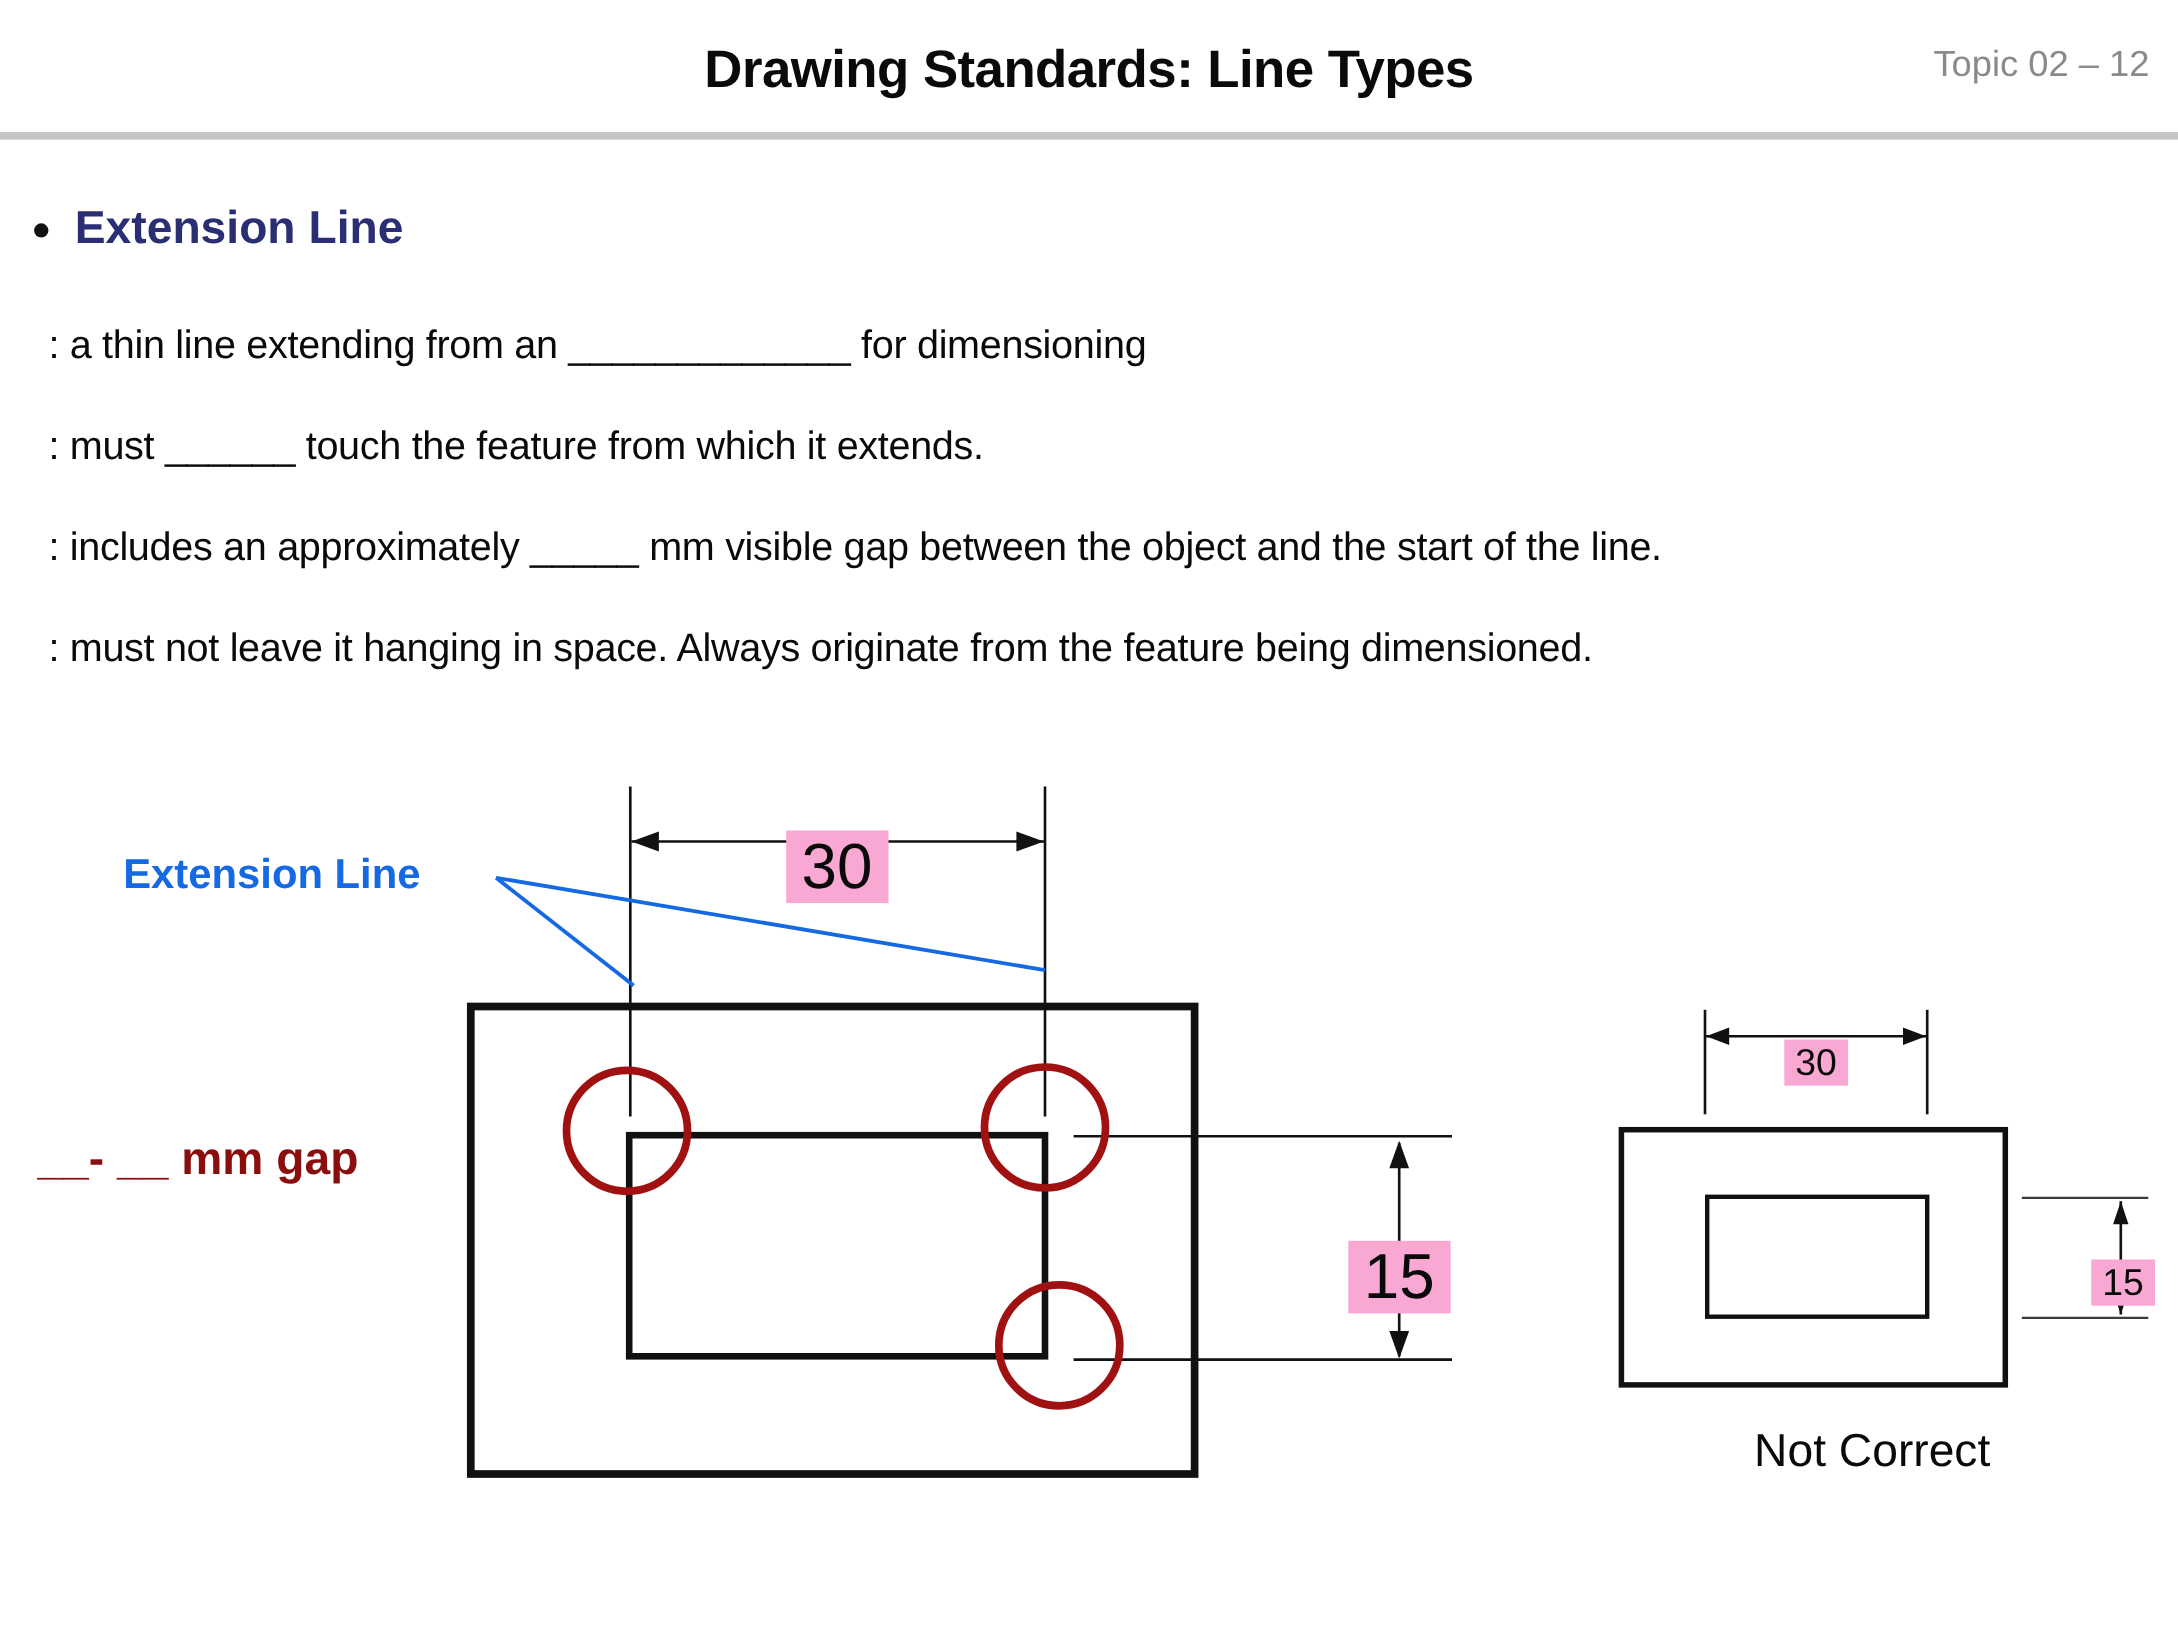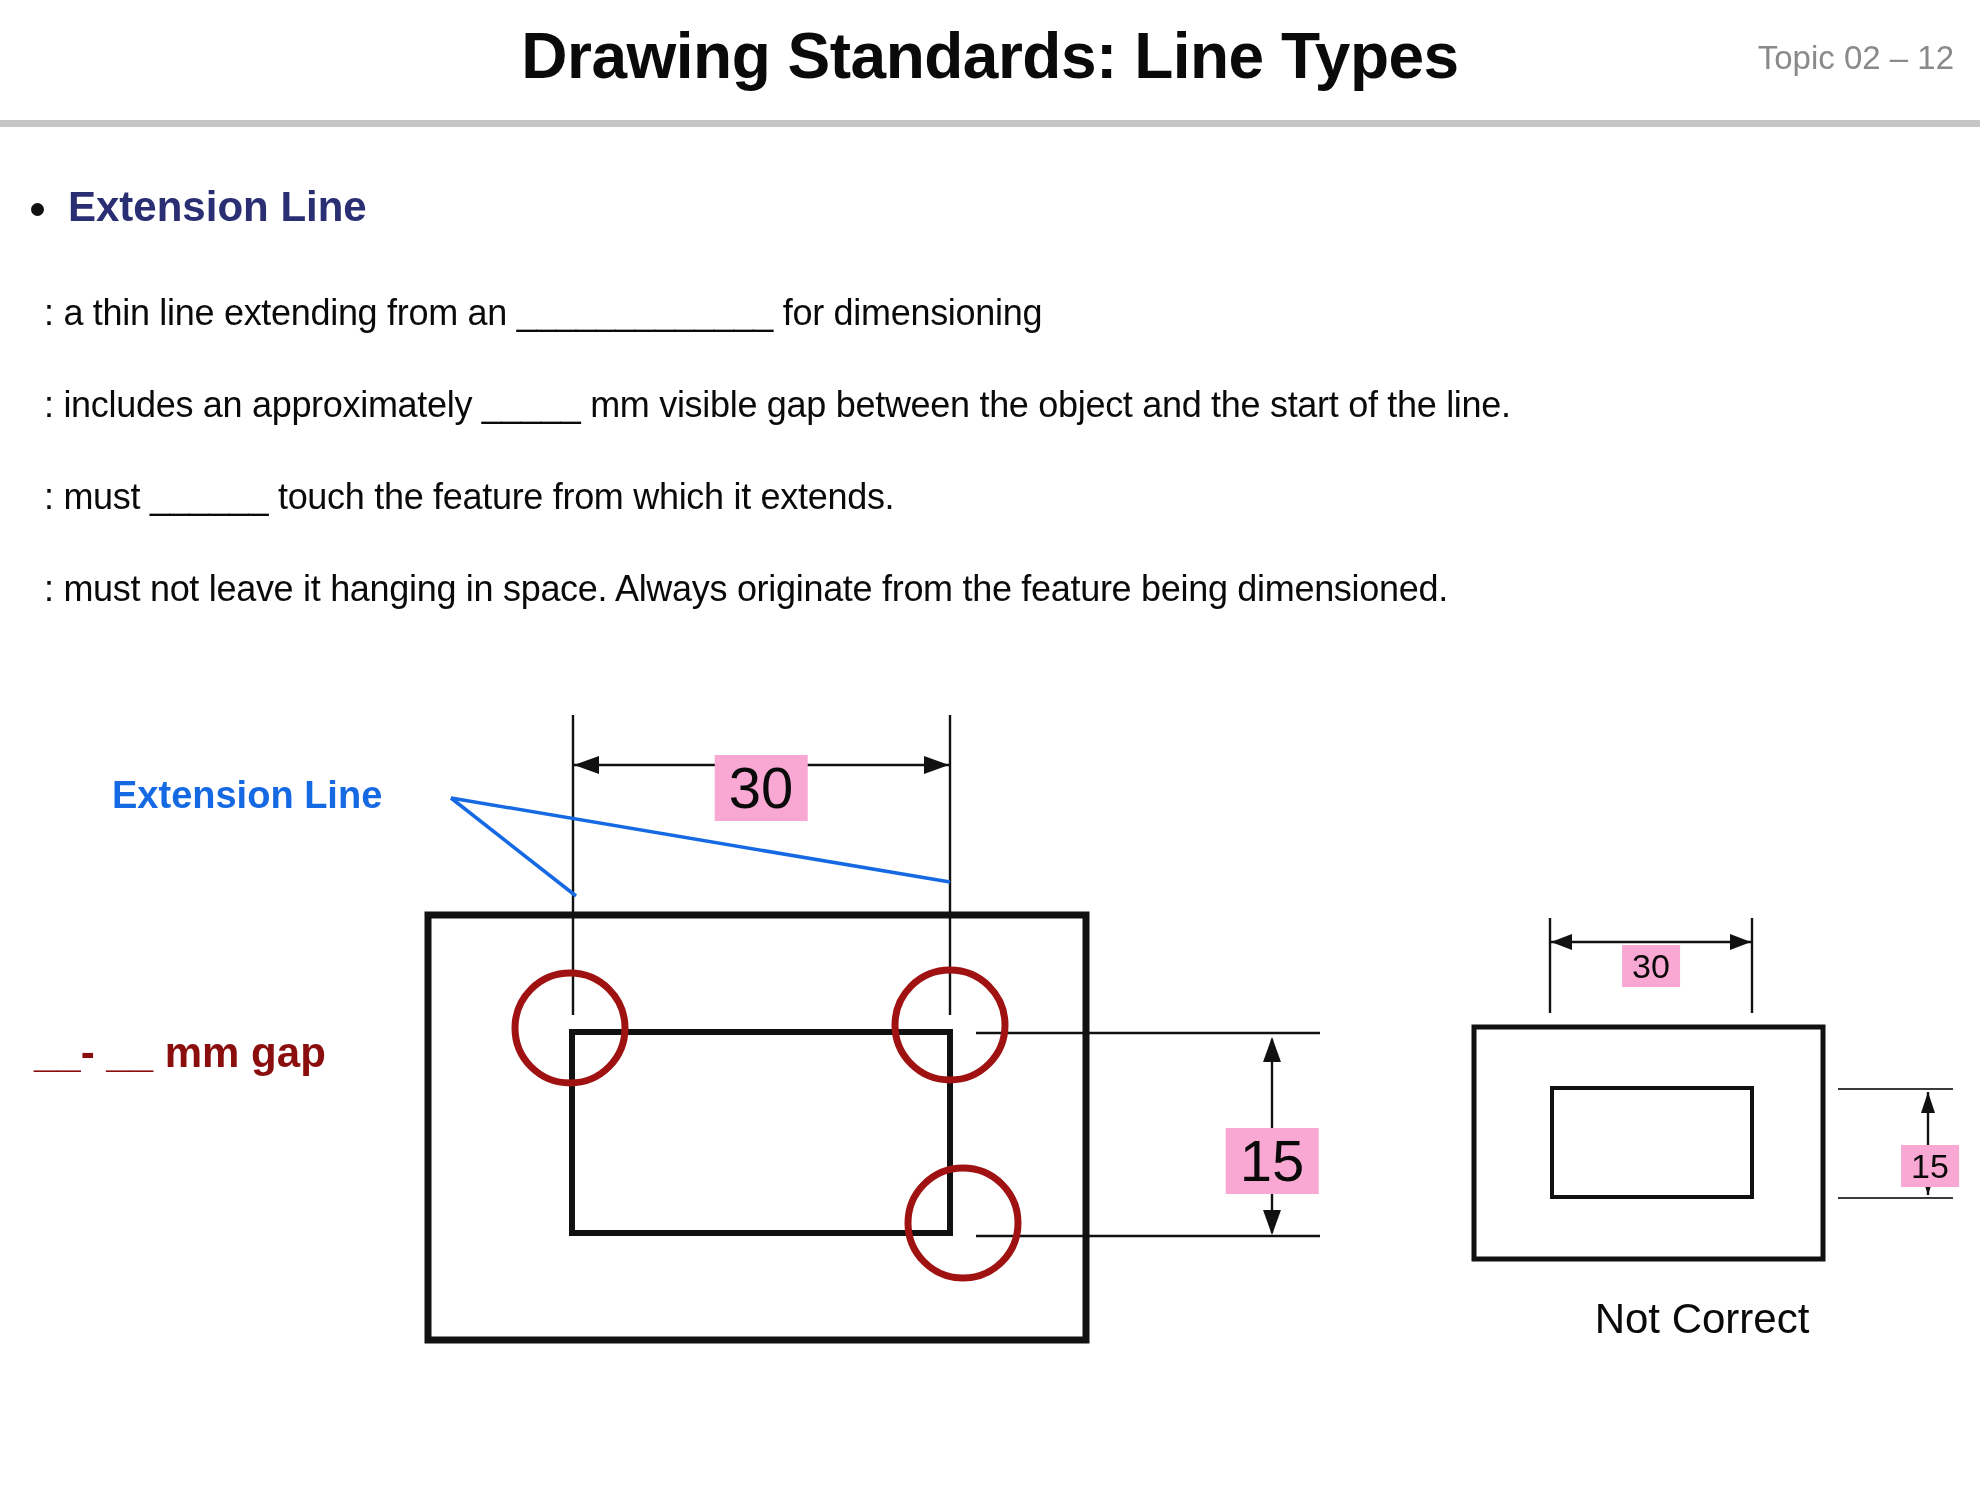--- a/index.html
+++ b/index.html
@@ -3,22 +3,22 @@
 <meta charset="utf-8">
 <style>
   html,body{margin:0;padding:0;background:#ffffff;}
   .page{
     position:relative;width:1980px;height:1485px;background:#ffffff;overflow:hidden;
     font-family:"Liberation Sans",sans-serif;color:#0a0a0a;
   }
   .abs{position:absolute;}
   
   .title{
-    left:0;right:0;top:21px;text-align:center;
-    font-size:64px;font-weight:bold;letter-spacing:-0.5px;color:var(--black,#0a0a0a);
+    left:0;right:0;top:38px;text-align:center;
+    font-size:48px;font-weight:bold;letter-spacing:-0.5px;color:var(--black,#0a0a0a);
     line-height:1.1;
   }
   .topic{
     right:26px;top:40px;font-size:33px;color:var(--gray-text,#8a8a8a);line-height:1.1;text-align:center;
   }
   .rule{
     left:0;right:0;top:120px;height:7px;background:var(--rule-gray,#c6c6c6);
   }
   
   .bullet-dot{
@@ -69,22 +69,22 @@
 
   <div class="abs title">Drawing Standards: Line Types</div>
   <div class="abs topic">Topic 02 – 12</div>
   <div class="abs rule"></div>
 
   <div class="abs bullet-dot"></div>
   <div class="abs heading">Extension Line</div>
 
   <div class="abs bullets">
     <div class="bline">: a thin line extending from an _____________ for dimensioning</div>
+    <div class="bline">: must ______ touch the feature from which it extends.</div>
     <div class="bline">: includes an approximately _____ mm visible gap between the object and the start of the line.</div>
-    <div class="bline">: must ______ touch the feature from which it extends.</div>
     <div class="bline">: must not leave it hanging in space. Always originate from the feature being dimensioned.</div>
   </div>
 
   <svg class="abs draw" viewBox="0 0 1980 1485">
 
     <line class="thin" x1="573" y1="715" x2="573" y2="1015"></line>
     <line class="thin" x1="950" y1="715" x2="950" y2="1015"></line>
 
     <line class="thin" x1="574" y1="765" x2="949" y2="765"></line>
     <polygon class="arrow" points="574,765 599,756 599,774"></polygon>

